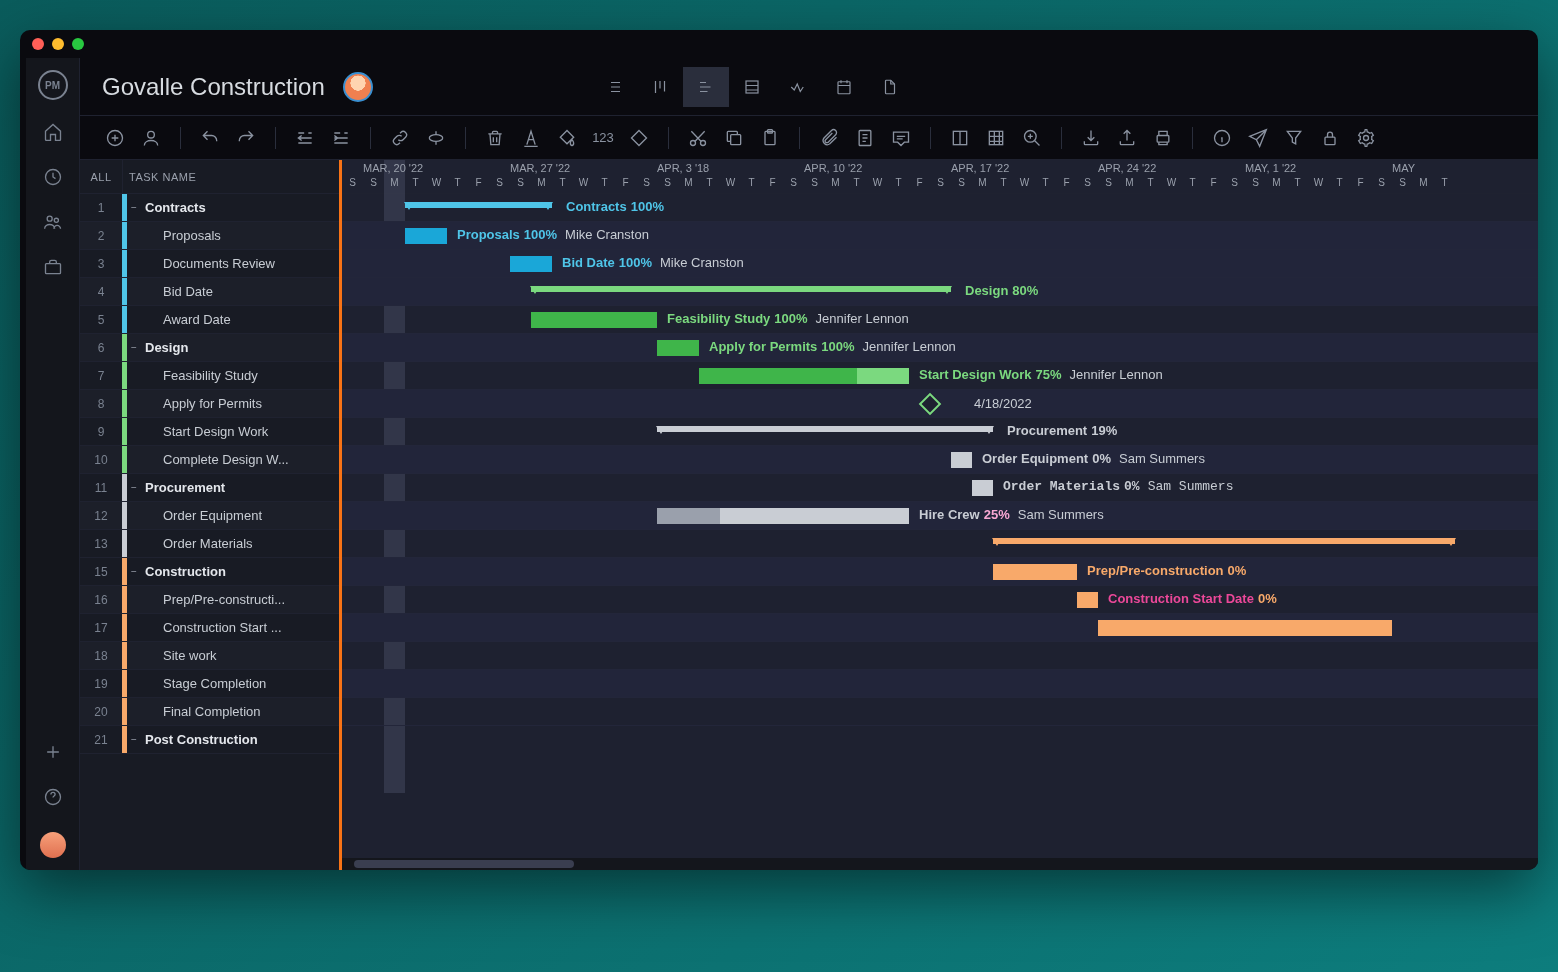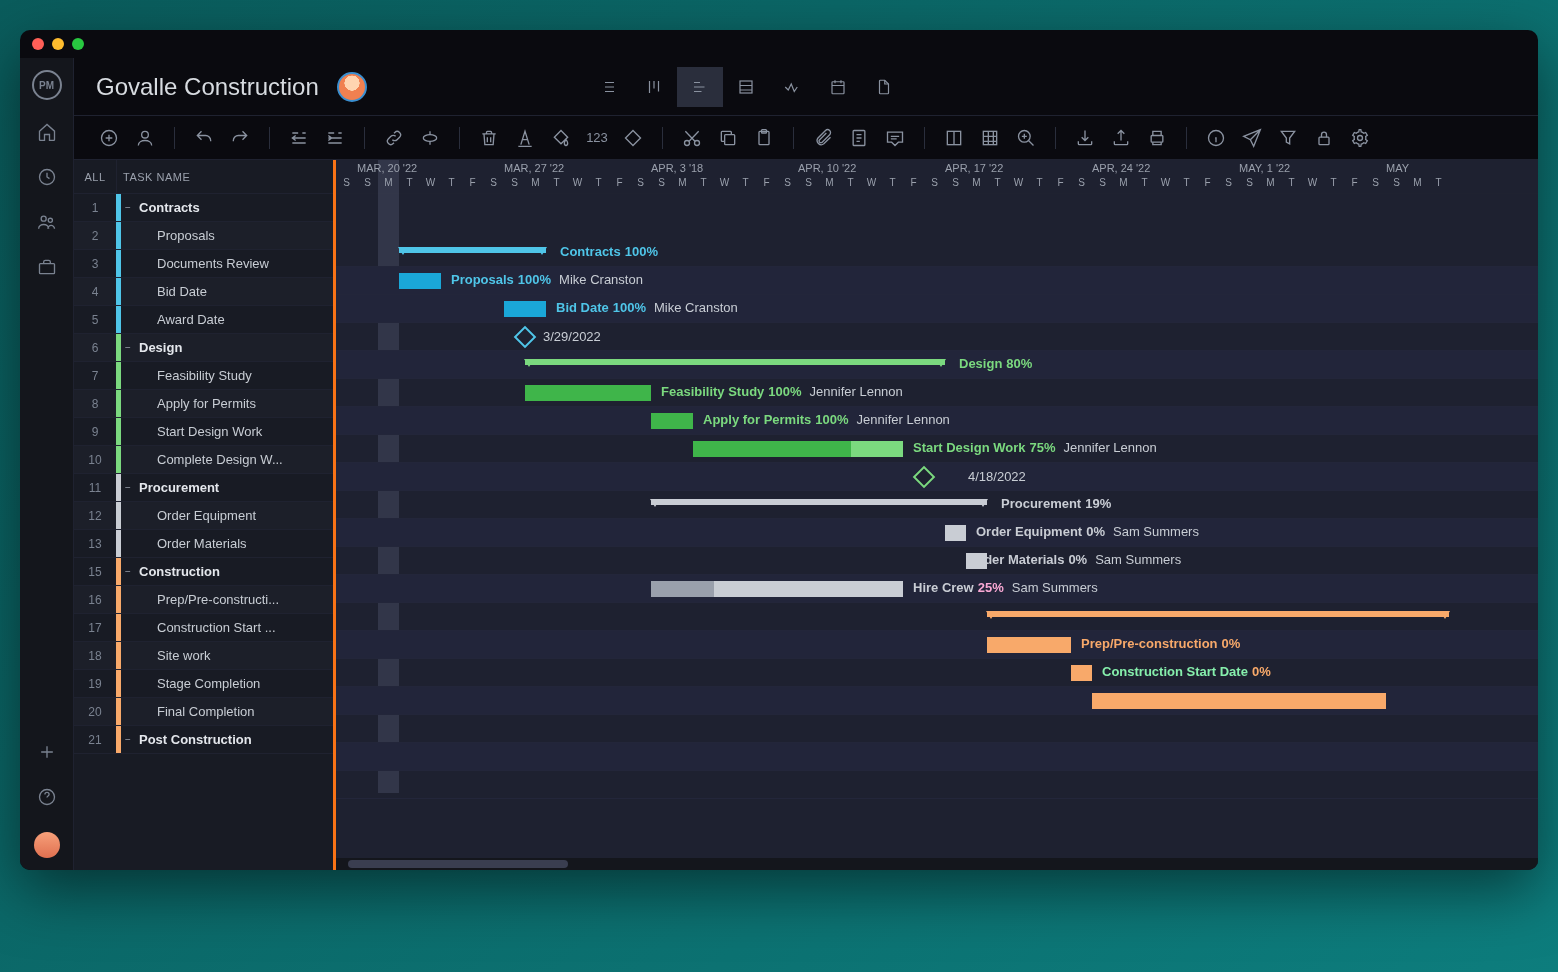--- a/index.html
+++ b/index.html
@@ -27,21 +27,21 @@
     display: flex;
     align-items: center;
     padding: 0 12px;
     gap: 8px;
   }
   .tl-dot { width: 12px; height: 12px; border-radius: 50%; }
   .tl-red { background: #ff5f57; }
   .tl-yellow { background: #febc2e; }
   .tl-green { background: #28c840; }
 
-  .app { flex: 1; display: flex; min-height: 0; }
+  .app { flex: 1; display: flex; min-height: 0; padding-left: 6px; }
 
   
   .rail {
     width: 54px;
     background: #14161c;
     border-right: 1px solid #1f2230;
     display: flex;
     flex-direction: column;
     align-items: center;
     padding-top: 12px;
@@ -147,21 +147,21 @@
     border-bottom: 1px solid #1f2230;
     position: relative;
     font-size: 10px;
     color: #9aa0ac;
   }
   .timeline-hdr .weeks { position: absolute; top: 2px; left: 0; right: 0; height: 14px; }
   .timeline-hdr .week { position: absolute; font-size: 11px; white-space: nowrap; }
   .timeline-hdr .days { position: absolute; bottom: 2px; left: 0; right: 0; height: 14px; }
   .timeline-hdr .day { position: absolute; width: 21px; text-align: center; }
 
-  .gantt-rows { flex: 1; position: relative; overflow: hidden; margin-top: 45px; }
+  .gantt-rows { flex: 1; position: relative; overflow: hidden; }
   .grow {
     height: 28px;
     border-bottom: 1px solid #23263a;
     position: relative;
   }
   .grow.odd { background: #22253a; }
   .gbar {
     position: absolute;
     height: 16px;
     top: 6px;
@@ -717,24 +717,20 @@
                   <div class="progress" style="width: 100%; background: rgb(26, 167, 216);"></div>
                 </div>
                 <div class="glabel" style="left: 115px;"><span class="tname" style="color:#4fc5e8">Proposals</span><span class="pct" style="color:#4fc5e8">100%</span><span class="asg">Mike Cranston</span></div>
               </div>
               <div class="grow odd">
                 <div class="gbar" style="left: 168px; width: 42px; background: rgb(79, 197, 232);">
                   <div class="progress" style="width: 100%; background: rgb(26, 167, 216);"></div>
                 </div>
                 <div class="glabel" style="left: 220px;"><span class="tname" style="color:#4fc5e8">Bid Date</span><span class="pct" style="color:#4fc5e8">100%</span><span class="asg">Mike Cranston</span></div>
               </div>
-              <div class="grow">
-                <div class="milestone" style="left: 181px; border-color: rgb(79, 197, 232);"></div>
-                <div class="mdate" style="left: 207px;">3/29/2022</div>
-              </div>
               <div class="grow odd">
                 <div class="gbar summary" style="left: 189px; width: 420px; background: rgb(123, 217, 127); border-top-color: rgb(123, 217, 127);"></div>
                 <div class="glabel" style="left: 623px; color: rgb(123, 217, 127);"><span class="tname">Design</span><span class="pct">80%</span></div>
               </div>
               <div class="grow">
                 <div class="gbar" style="left: 189px; width: 126px; background: rgb(123, 217, 127);">
                   <div class="progress" style="width: 100%; background: rgb(63, 181, 74);"></div>
                 </div>
                 <div class="glabel" style="left: 325px;"><span class="tname" style="color:#7bd97f">Feasibility Study</span><span class="pct" style="color:#7bd97f">100%</span><span class="asg">Jennifer Lennon</span></div>
               </div>
@@ -761,42 +757,42 @@
               <div class="grow odd">
                 <div class="gbar" style="left: 609px; width: 21px; background: rgb(201, 205, 212);">
                   <div class="progress" style="width: 0%; background: rgb(154, 160, 172);"></div>
                 </div>
                 <div class="glabel" style="left: 640px;"><span class="tname" style="color:#c9cdd4">Order Equipment</span><span class="pct" style="color:#c9cdd4">0%</span><span class="asg">Sam Summers</span></div>
               </div>
               <div class="grow">
                 <div class="gbar" style="left: 630px; width: 21px; background: rgb(201, 205, 212);">
                   <div class="progress" style="width: 0%; background: rgb(154, 160, 172);"></div>
                 </div>
-                <div class="glabel" style="left: 633px;"><span class="tname" style="color:#c9cdd4">Order Materials</span><span class="pct" style="color:#c9cdd4">0%</span><span class="asg">Sam Summers</span></div>
+                <div class="glabel" style="left: 661px; font-family: Liberation Mono, monospace;"><span class="tname" style="color:#c9cdd4">Order Materials</span><span class="pct" style="color:#c9cdd4">0%</span><span class="asg">Sam Summers</span></div>
               </div>
               <div class="grow odd">
                 <div class="gbar" style="left: 315px; width: 252px; background: rgb(201, 205, 212);">
                   <div class="progress" style="width: 25%; background: rgb(154, 160, 172);"></div>
                 </div>
                 <div class="glabel" style="left: 577px;"><span class="tname" style="color:#c9cdd4">Hire Crew</span><span class="pct" style="color:#f9a8d4">25%</span><span class="asg">Sam Summers</span></div>
               </div>
               <div class="grow">
                 <div class="gbar summary" style="left: 651px; width: 462px; background: rgb(248, 169, 106); border-top-color: rgb(248, 169, 106);"></div>
               </div>
               <div class="grow odd">
                 <div class="gbar" style="left: 651px; width: 84px; background: rgb(248, 169, 106);">
                   <div class="progress" style="width: 0%; background: rgb(240, 112, 40);"></div>
                 </div>
                 <div class="glabel" style="left: 745px;"><span class="tname" style="color:#f8a96a">Prep/Pre-construction</span><span class="pct" style="color:#f8a96a">0%</span></div>
               </div>
               <div class="grow">
                 <div class="gbar" style="left: 735px; width: 21px; background: rgb(248, 169, 106);">
                   <div class="progress" style="width: 0%; background: rgb(240, 112, 40);"></div>
                 </div>
-                <div class="glabel" style="left: 766px;"><span class="tname" style="color:#86efac">Construction Start Date</span><span class="pct" style="color:#f8a96a">0%</span></div>
+                <div class="glabel" style="left: 766px;"><span class="tname" style="color:#ec4899">Construction Start Date</span><span class="pct" style="color:#f8a96a">0%</span></div>
               </div>
               <div class="grow odd">
                 <div class="gbar" style="left: 756px; width: 294px; background: rgb(248, 169, 106);">
                   <div class="progress" style="width: 0%; background: rgb(240, 112, 40);"></div>
                 </div>
               </div>
               <div class="grow"></div>
               <div class="grow odd"></div>
               <div class="grow"></div>
             </div>

